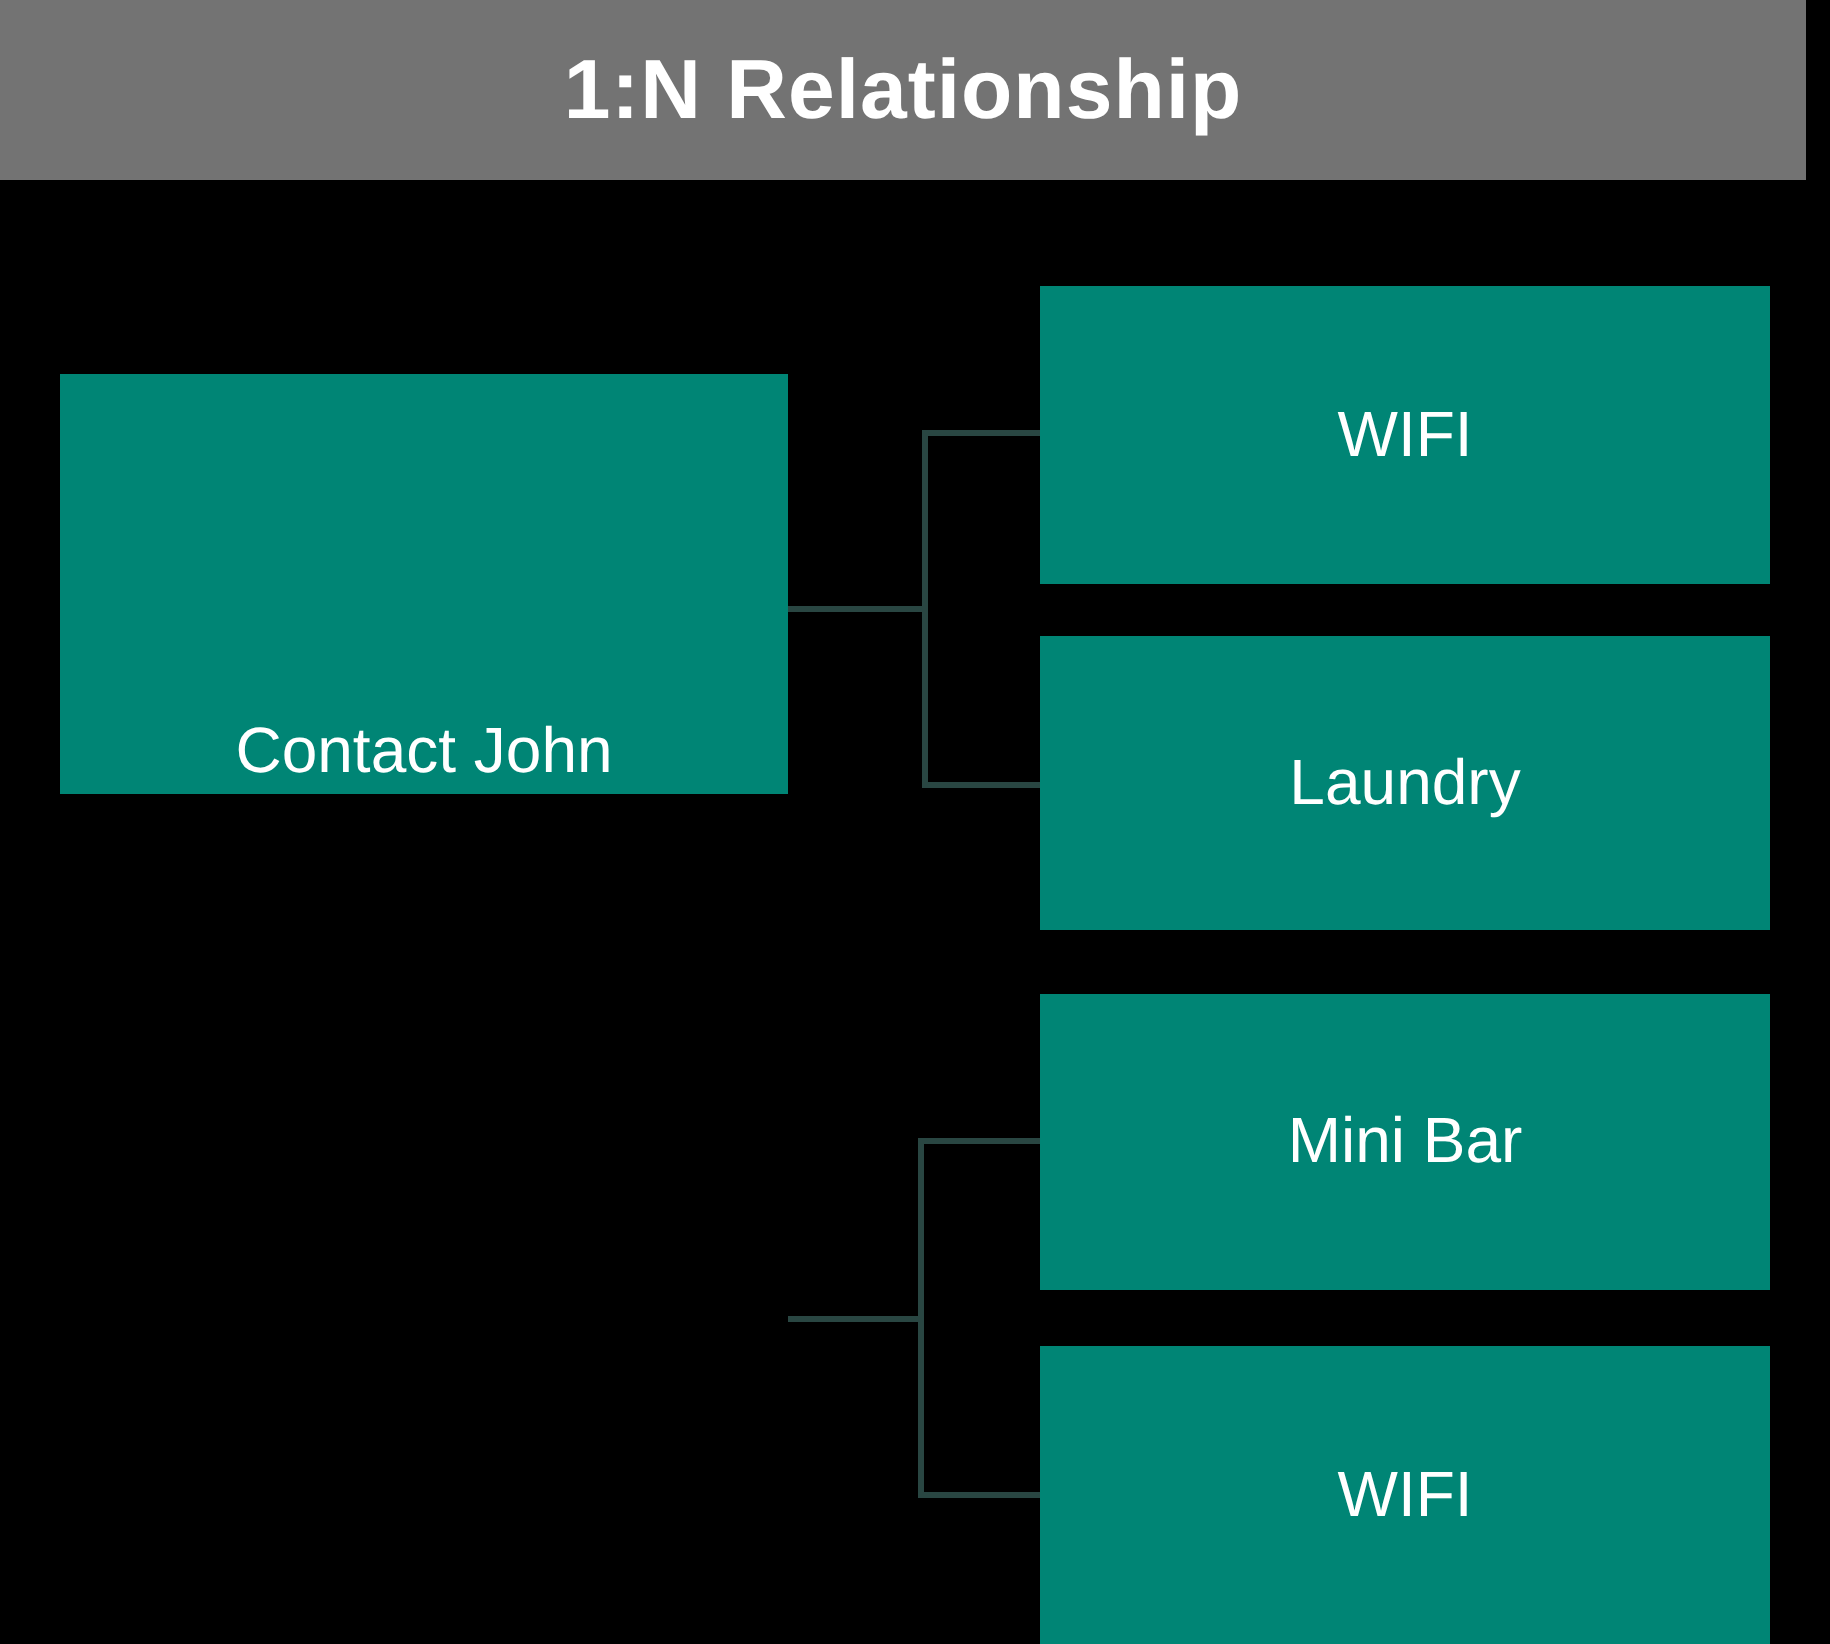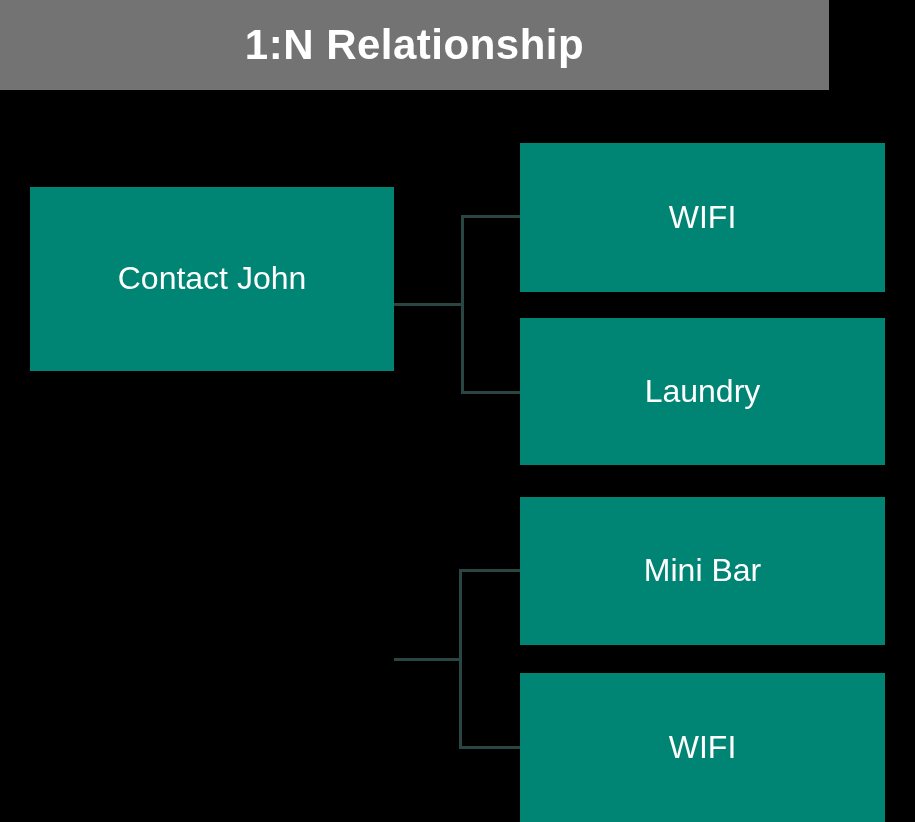--- a/index.html
+++ b/index.html
@@ -16,21 +16,21 @@
     position: relative;
     width: 915px;
     height: 822px;
     background: var(--background);
     overflow: hidden;
     font-family: "Liberation Sans", sans-serif;
   }
   .header {
     position: absolute;
     left: 0; top: 0;
-    width: 829px; height: 90px;
+    width: 903px; height: 90px;
     background: var(--header-bg);
     display: flex;
     align-items: center;
     justify-content: center;
   }
   .header .title {
     color: var(--header-text);
     font-size: 42px;
     font-weight: 700;
     letter-spacing: 0.5px;
@@ -40,21 +40,21 @@
     background: var(--box-fill);
     color: var(--box-text);
     display: flex;
     align-items: center;
     justify-content: center;
     text-align: center;
     font-size: 32px;
     font-weight: 400;
     line-height: 1.3;
   }
-  .node-contact-john { left: 30px;  top: 187px; width: 364px; height: 184px; }
+  .node-contact-john { left: 30px;  top: 187px; width: 364px; height: 210px; align-items: flex-end; }
   .node-wifi-john    { left: 520px; top: 143px; width: 365px; height: 149px; }
   .node-laundry      { left: 520px; top: 318px; width: 365px; height: 147px; }
   .node-contact-mary { left: 30px;  top: 542px; width: 364px; height: 235px; }
   .node-mini-bar     { left: 520px; top: 497px; width: 365px; height: 148px; }
   .node-wifi-mary    { left: 520px; top: 673px; width: 365px; height: 149px; }
   .label-wrap { width: 80%; }
   .conn {
     position: absolute;
     background: var(--connector);
   }

